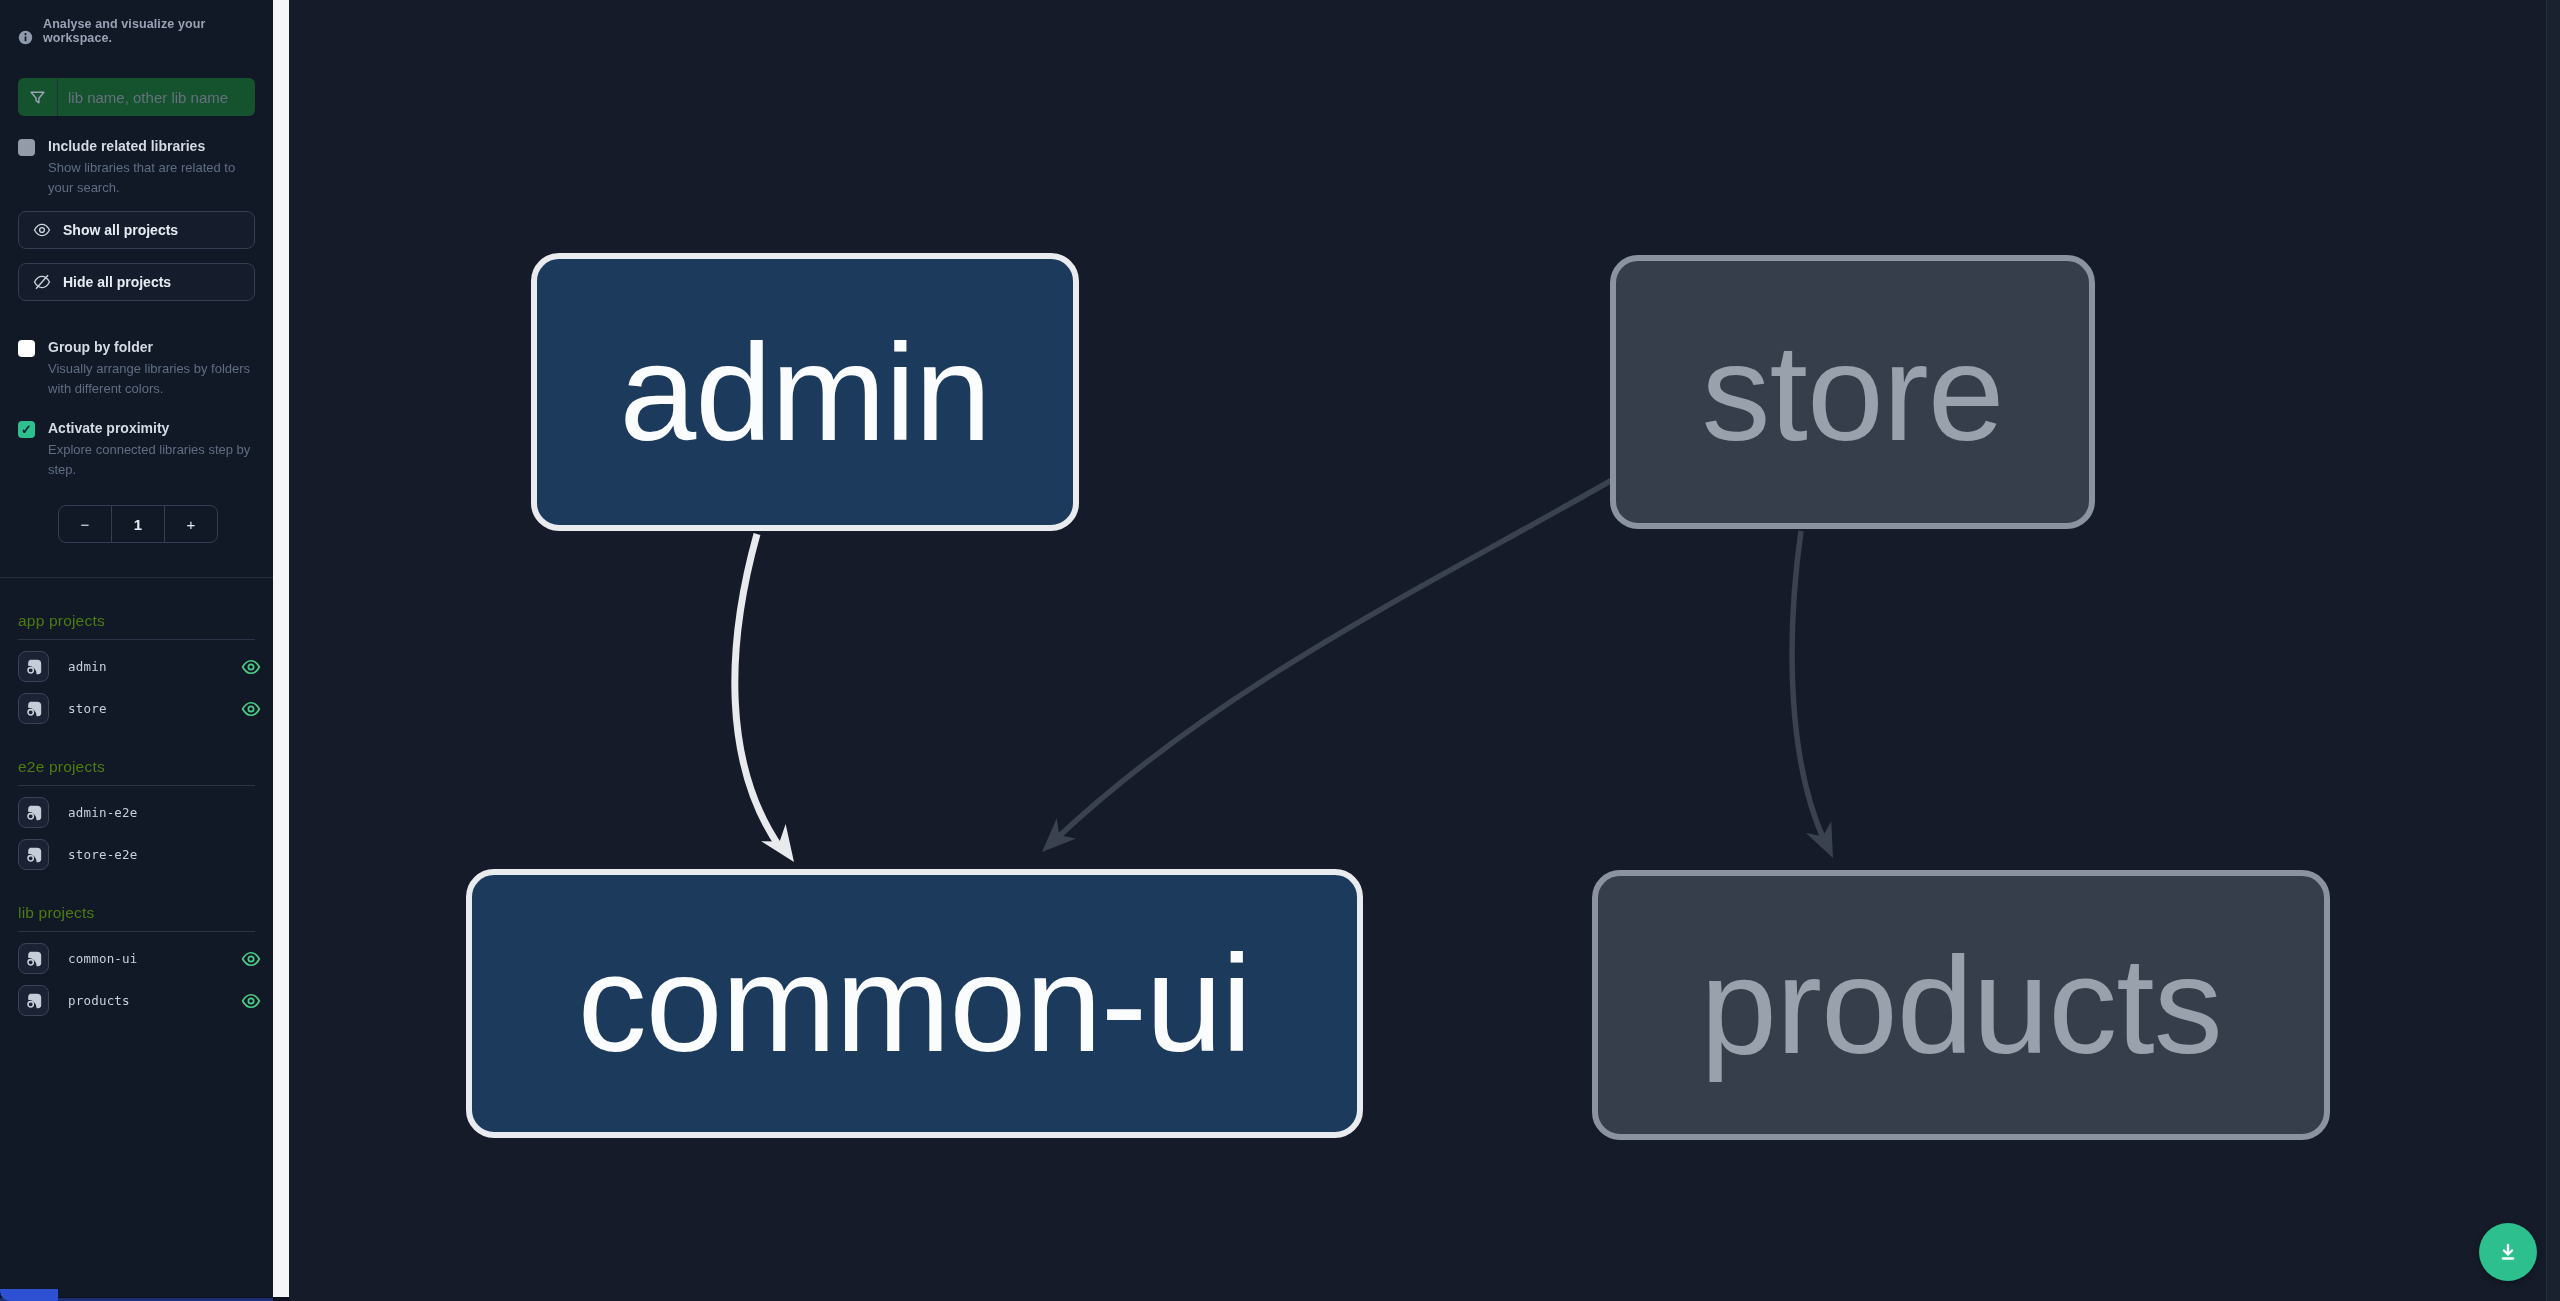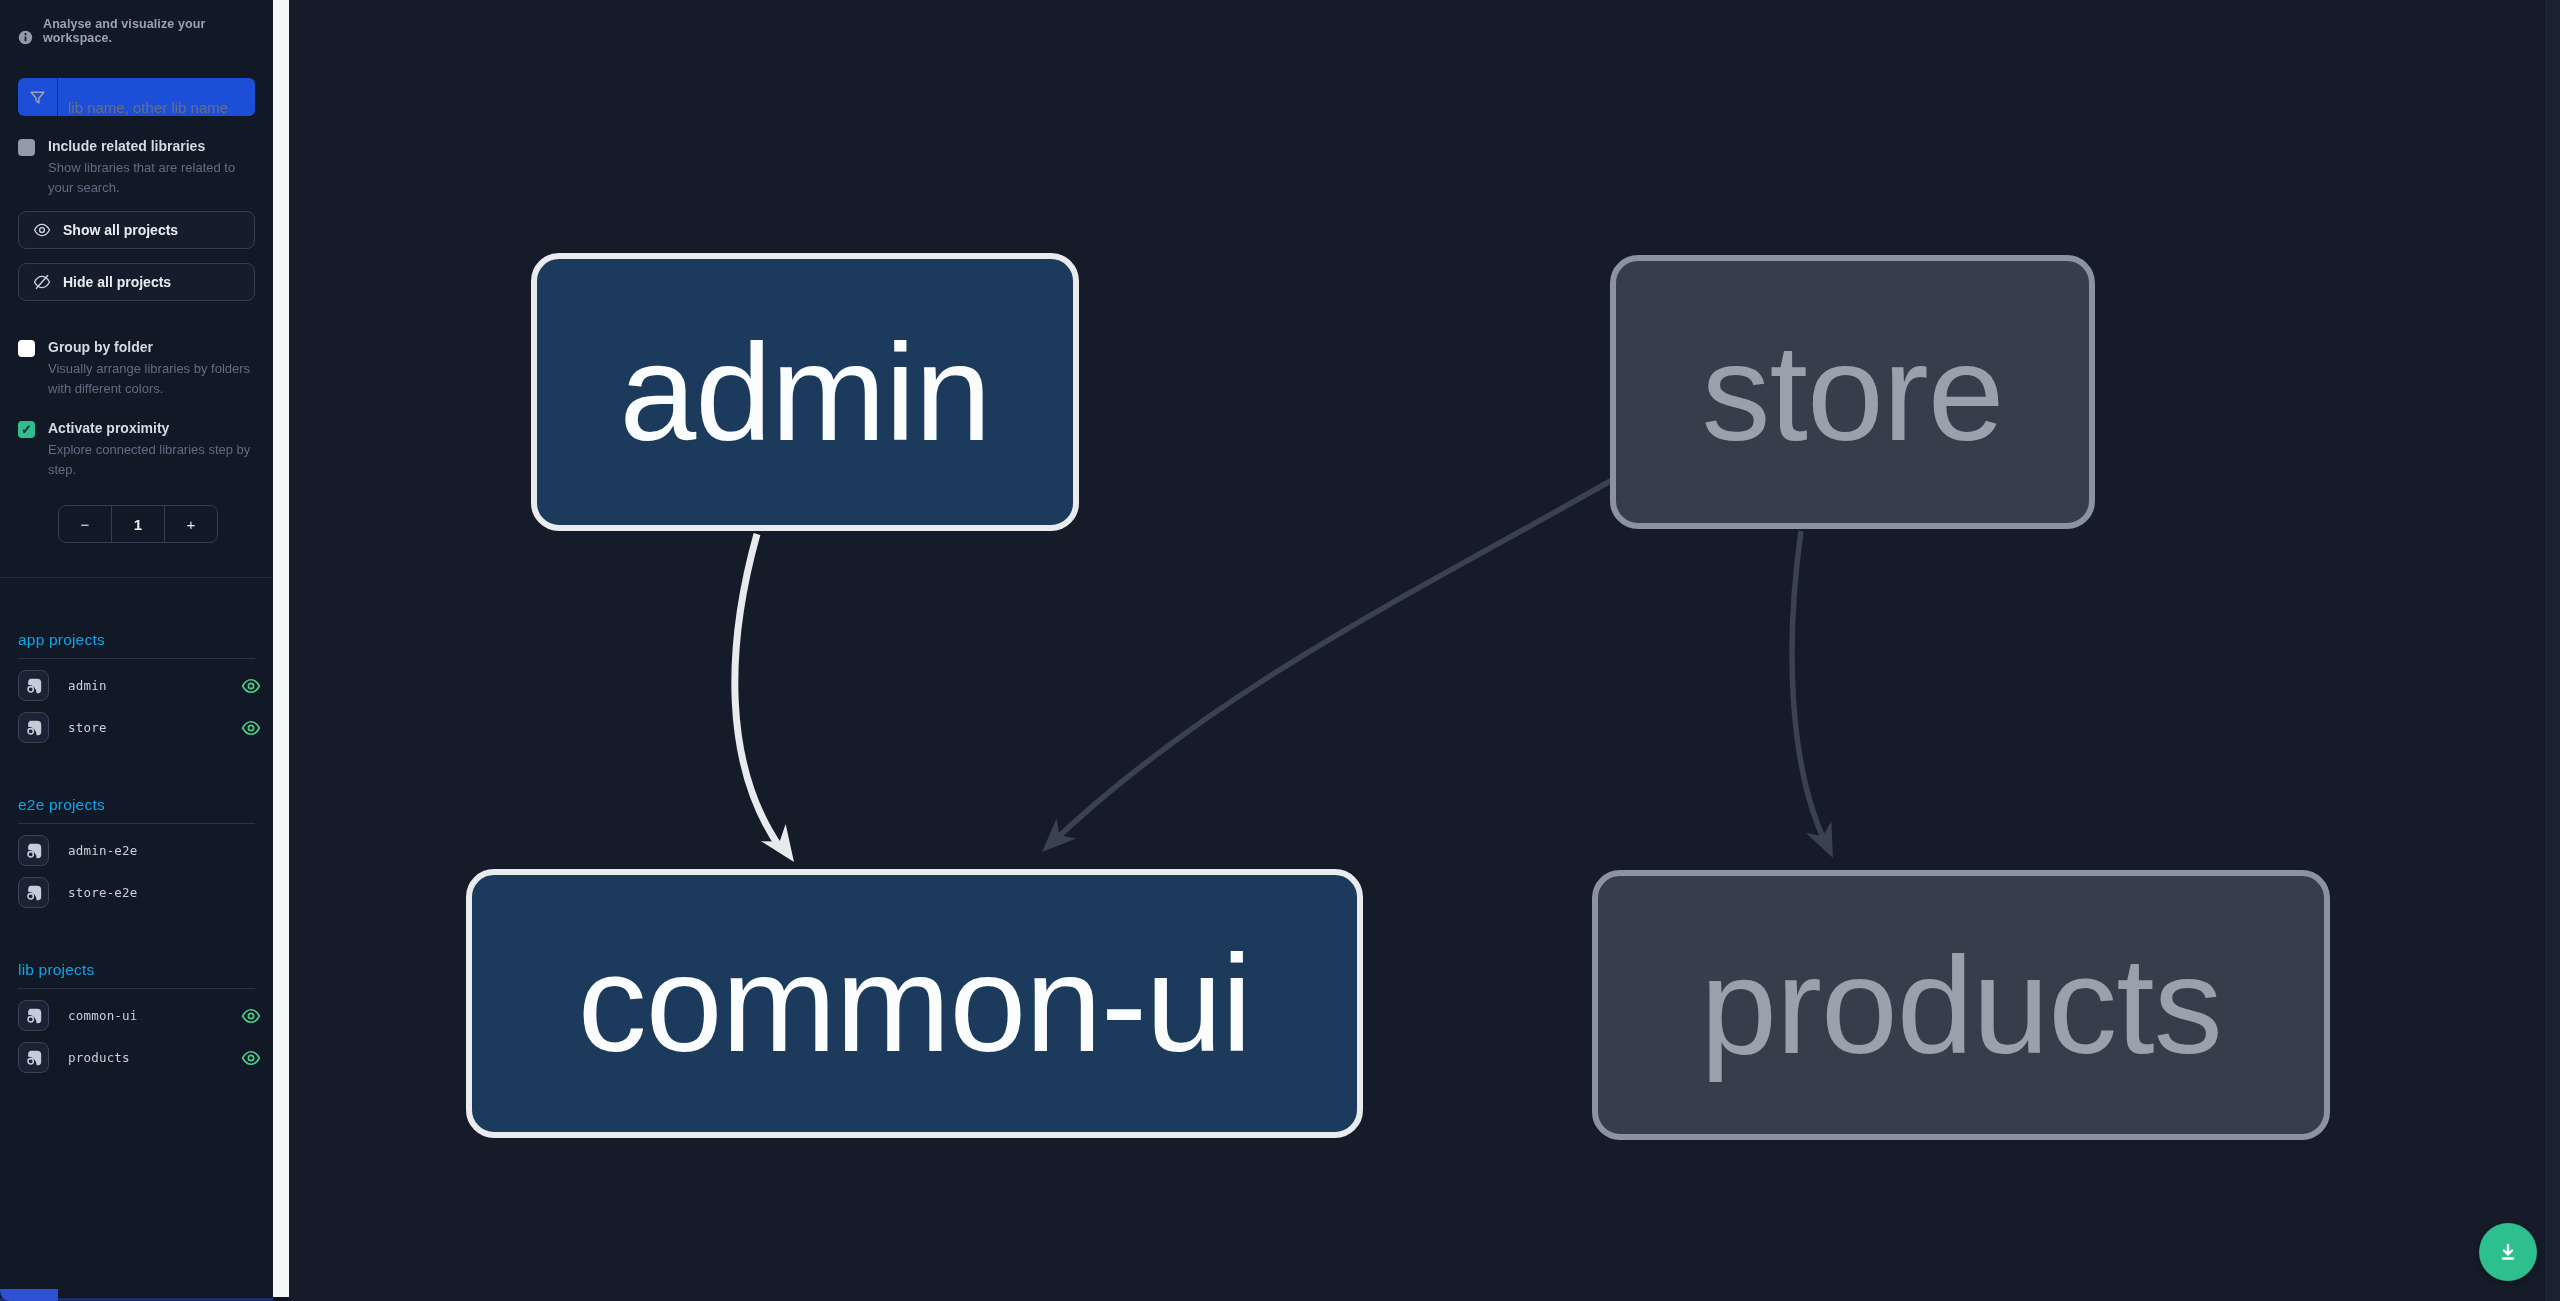--- a/index.html
+++ b/index.html
@@ -40,22 +40,22 @@
   .monitor-btn { margin-left:auto; width:26px; height:24px; cursor:pointer; display:flex; align-items:center; justify-content:center; }
 
   .sb-body { padding:0 18px; }
 
   .info-row { display:flex; align-items:flex-end; margin-top:17px; }
   .info-row svg { flex:0 0 auto; margin-top:1px; }
   .info-text { color:#99a3b4; font-size:12.5px; font-weight:600; margin-left:10px; letter-spacing:.1px; }
 
   .filter-box {
     margin-top:33px; height:38px; width:237px;
-    background:#1d4ed8; border-radius:6px;
-    display:flex; align-items:flex-end;
+    background:#14532d; border-radius:6px;
+    display:flex; align-items:center;
   }
   .filter-icon { width:40px; display:flex; align-items:center; justify-content:center; border-right:1px solid #262f40; height:100%; }
   .filter-input {
     background:transparent; border:none; outline:none; color:#cbd4e0;
     font-size:15px; padding:0 10px; width:190px;
     font-family:"Liberation Sans", sans-serif;
   }
   .filter-input::placeholder { color:#66707f; }
 
   .check-row { display:flex; margin-top:22px; }
@@ -86,21 +86,21 @@
   }
   .step-cell {
     flex:1; display:flex; align-items:center; justify-content:center;
     color:#e6ebf2; font-size:15px; cursor:pointer;
   }
   .step-cell + .step-cell { border-left:1px solid #333e52; }
   .step-value { cursor:default; font-weight:600; }
 
   .section-divider { margin-top:34px; border-top:1px solid #232d3f; margin-left:-18px; margin-right:-18px; }
 
-  .proj-heading { margin-top:53px; color:#0ea5e9; font-size:15.5px; letter-spacing:.2px; padding-bottom:9px; border-bottom:1px solid #2a3446; width:237px; }
+  .proj-heading { margin-top:34px; color:#4d7c0f; font-size:15.5px; letter-spacing:.2px; padding-bottom:9px; border-bottom:1px solid #2a3446; width:237px; }
   .proj-row { display:flex; align-items:center; margin-top:11px; width:243px; }
   .focus-btn {
     width:31px; height:31px; border:1px solid #39445a; border-radius:8px;
     background:#1a2233; display:flex; align-items:center; justify-content:center;
     cursor:pointer; flex:0 0 auto;
   }
   .proj-name {
     margin-left:19px; color:#c9d0dc; font-size:12.5px;
     font-family:"DejaVu Sans Mono", monospace; letter-spacing:.2px;
   }

